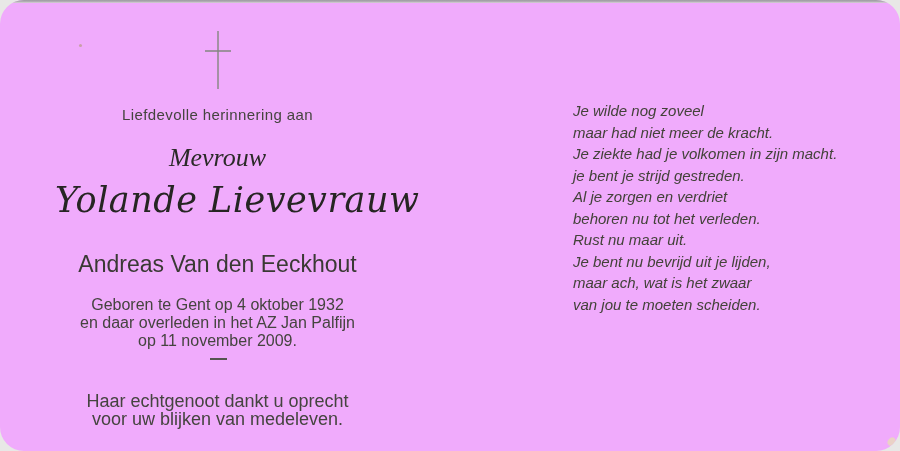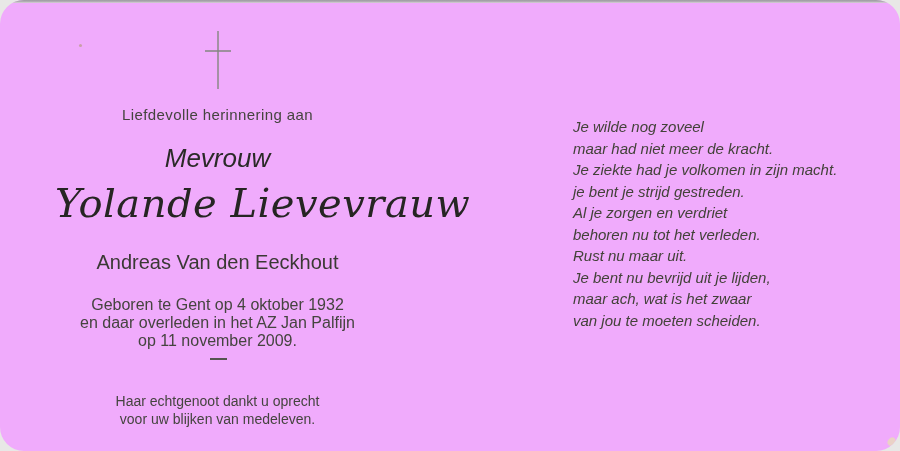--- a/index.html
+++ b/index.html
@@ -46,48 +46,48 @@
     top: 106px;
     width: 100%;
     font-size: 15px;
     letter-spacing: 0.4px;
     color: #45443f;
   }
   .title-script {
     position: absolute;
     top: 143px;
     width: 100%;
-    font-family: Liberation Sans, sans-serif;
+    font-family: Liberation Serif, serif;
     font-style: italic;
     font-size: 26px;
     color: #2b2a28;
   }
   .name-script {
     position: absolute;
     top: 180px;
     width: 100%;
     font-family: "DejaVu Serif", serif;
     font-style: italic;
-    font-size: 40px;
+    font-size: 35px;
     letter-spacing: 0.5px;
     color: #262523;
     white-space: nowrap;
   }
   .relation {
     position: absolute;
     top: 235px;
     width: 100%;
     font-size: 14.5px;
     color: #45443f;
   }
   .spouse {
     position: absolute;
     top: 251px;
     width: 100%;
-    font-size: 20px;
+    font-size: 23px;
     color: #3a3934;
   }
   .life {
     position: absolute;
     top: 296px;
     width: 100%;
     font-size: 16px;
     line-height: 18px;
     color: #45443f;
   }
@@ -96,28 +96,28 @@
     top: 358px;
     left: 50%;
     width: 17px;
     margin-left: -8px;
     border-top: 2px solid #55544f;
   }
   .thanks {
     position: absolute;
     top: 392px;
     width: 100%;
-    font-size: 14px;
+    font-size: 18px;
     line-height: 18px;
     color: #45443f;
   }
   .poem {
     position: absolute;
     left: 573px;
-    top: 116px;
+    top: 100px;
     width: 300px;
     font-size: 15px;
     font-style: italic;
     line-height: 21.5px;
     color: #434239;
     text-align: left;
   }
   .stanza2 { }
   .speck-a {
     position: absolute;

